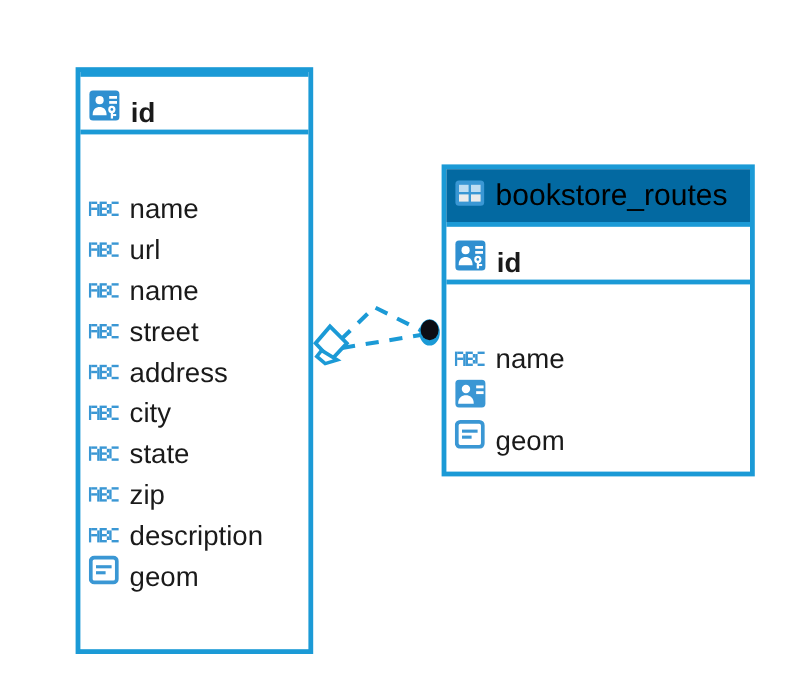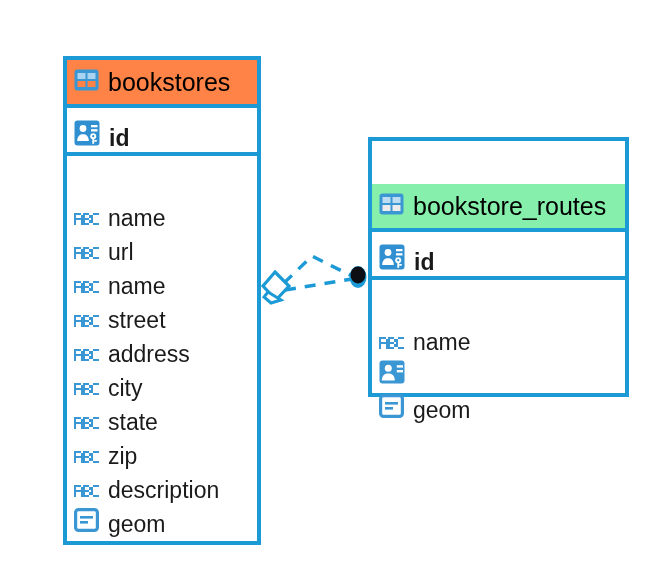--- a/index.html
+++ b/index.html
@@ -27,21 +27,21 @@
   }
   .entity-header {
     display: flex;
     align-items: center;
     box-sizing: border-box;
     padding: 4px 8px 4px 7px;
     height: 44px;
     gap: 9px;
   }
   .entity-header.orange { background: #ff8246; }
-  .entity-header.grey   { background: #86efac; margin-top: 43px; }
+  .entity-header.grey   { background: #0369a1; }
   .entity-title {
     font-size: 25px;
     color: #000000;
     line-height: 1;
     white-space: nowrap;
   }
 
   .pk-section {
     border-top: 4px solid #1b9ad6;
     border-bottom: 4px solid #1b9ad6;
@@ -97,32 +97,20 @@
     </g>
 
     <g>
       <ellipse cx="358" cy="277" rx="8.5" ry="11" fill="#1b9ad6"></ellipse>
       <ellipse cx="358" cy="275" rx="7.5" ry="8.5" fill="#0d0d14"></ellipse>
     </g>
   </svg>
 
   <div class="entity" style="left:63px; top:56px; width:198px; height:489px;">
 
-    <div class="entity-header orange">
-      <span class="icon">
-        <svg width="25" height="22" viewBox="0 0 25 22" xmlns="http://www.w3.org/2000/svg">
-          <rect x="0.5" y="0.5" width="24" height="21" rx="3" fill="#3a97d4"></rect>
-          <rect x="3.5" y="4" width="8" height="6" fill="#a9d3ef"></rect>
-          <rect x="13.5" y="4" width="8" height="6" fill="#a9d3ef"></rect>
-          <rect x="3.5" y="12" width="8" height="6" fill="#ff8246"></rect>
-          <rect x="13.5" y="12" width="8" height="6" fill="#ff8246"></rect>
-        </svg>
-      </span>
-      <span class="entity-title">bookstores</span>
-    </div>
 
     <div class="pk-section">
       <div class="col-row" style="height:44px;">
         <span class="icon">
           <svg width="26" height="26" viewBox="0 0 26 26" xmlns="http://www.w3.org/2000/svg">
             <rect x="0.5" y="0.5" width="25" height="25" rx="3" fill="#2f8fd0"></rect>
             <circle cx="9" cy="8.5" r="3.4" fill="#ffffff"></circle>
             <path d="M 3.2 21 C 3.2 16 6 14.2 9 14.2 C 12 14.2 14.8 16 14.8 21 Z" fill="#ffffff"></path>
             <rect x="17" y="5" width="6.5" height="2.3" fill="#ffffff"></rect>
             <rect x="17" y="9.2" width="6.5" height="2.3" fill="#ffffff"></rect>

